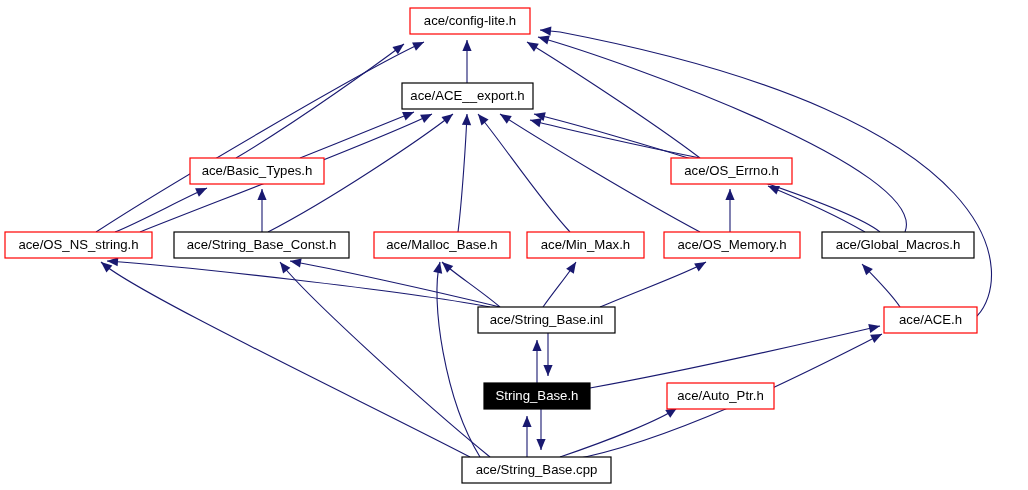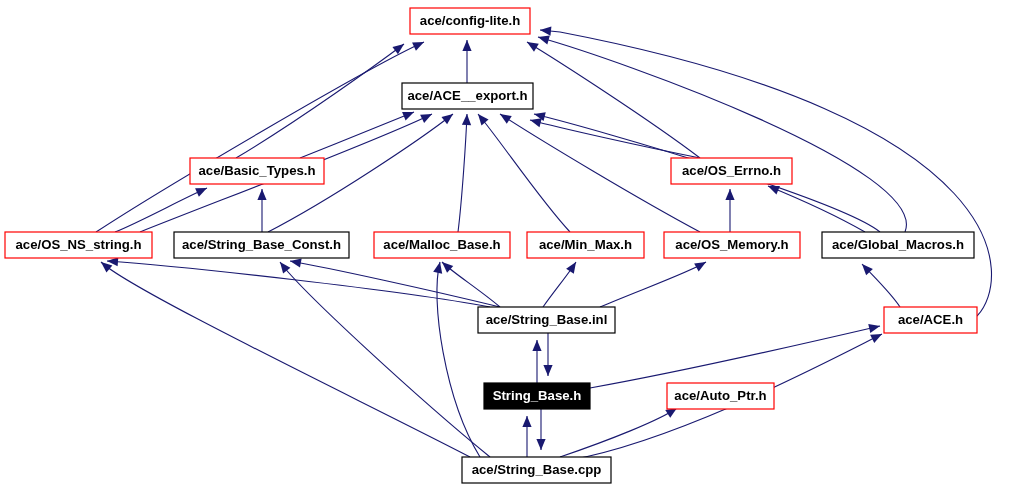--- a/index.html
+++ b/index.html
@@ -11,21 +11,20 @@
   body {
     width: 1028px;
     height: 490px;
     font-family: "Liberation Sans", sans-serif;
     overflow: hidden;
   }
   #graph-root {
     position: relative;
     width: 1028px;
     height: 490px;
-    font-weight: bold;
   }
   svg.graph {
     display: block;
     width: 1028px;
     height: 490px;
   }
   .edge {
     fill: none;
     stroke: #191970;
     stroke-width: 1.1;

